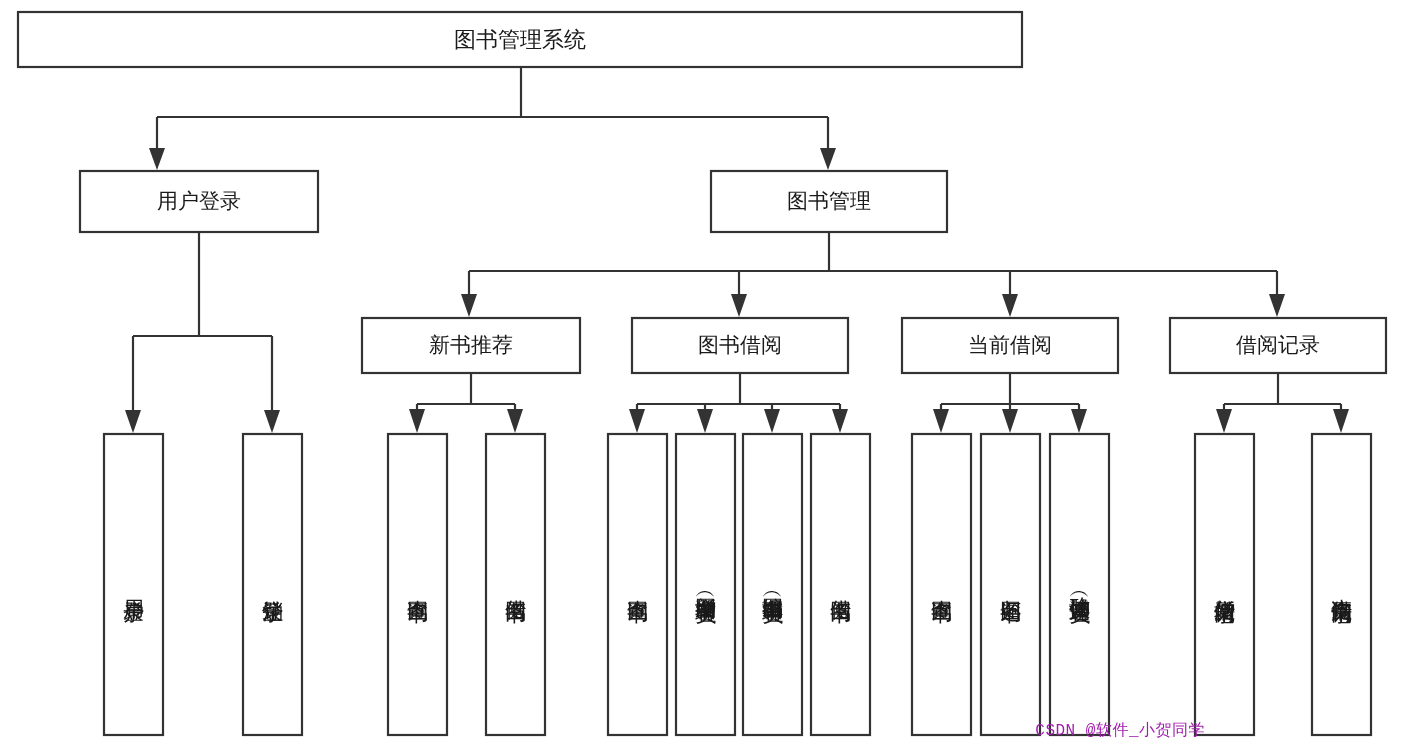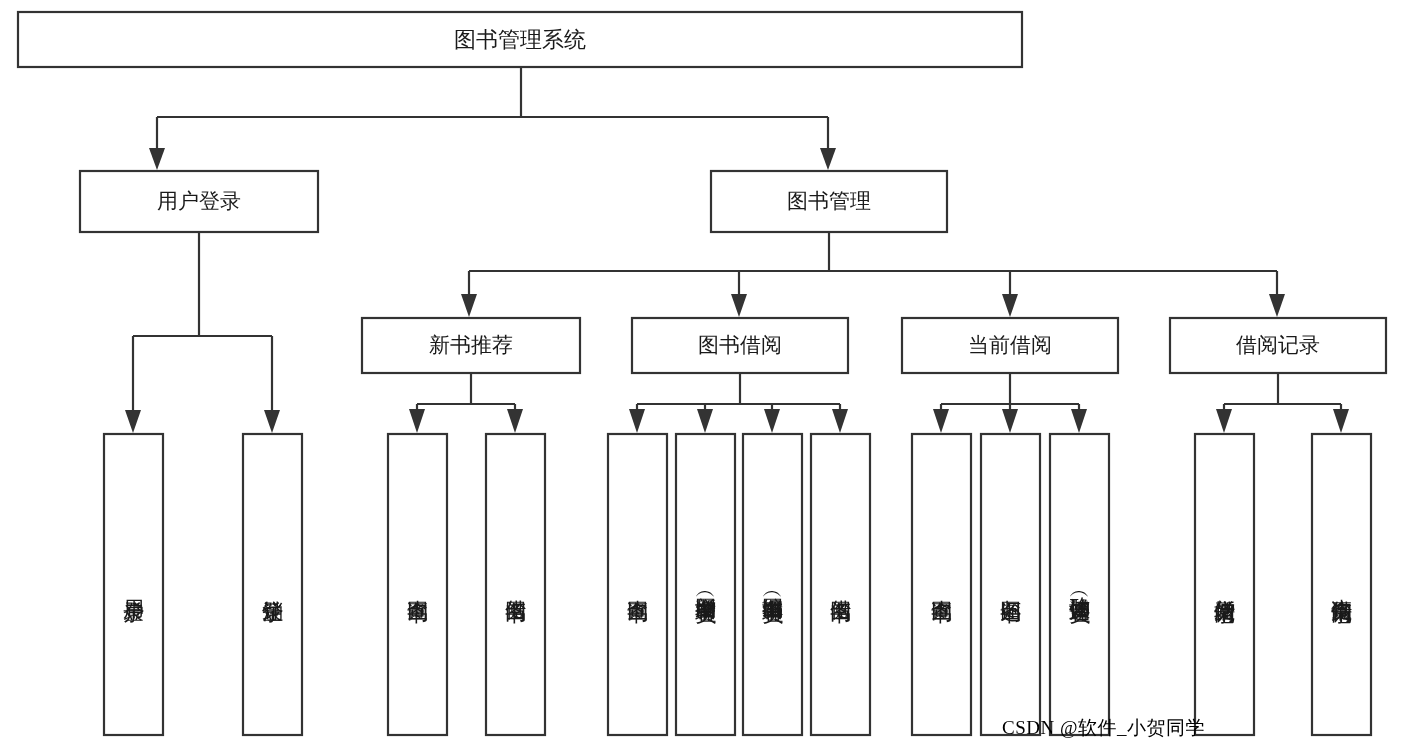--- a/index.html
+++ b/index.html
@@ -69,23 +69,23 @@
     writing-mode: vertical-rl;
     text-orientation: upright;
     letter-spacing: 1px;
     white-space: nowrap;
     pointer-events: none;
   }
   .watermark {
     position: absolute;
     right: 10px;
     bottom: 6px;
-    font-family: Liberation Serif, serif;
-    font-size: 19px;
-    color: #000000;
+    font-family: Liberation Mono, monospace;
+    font-size: 16px;
+    color: #a21caf;
     white-space: nowrap;
     letter-spacing: 0.5px;
   }
 </style>
 </head>
 <body>
 
 <div id="diagram-root">
 
   <svg id="tree-svg" viewBox="0 0 1405 747">

